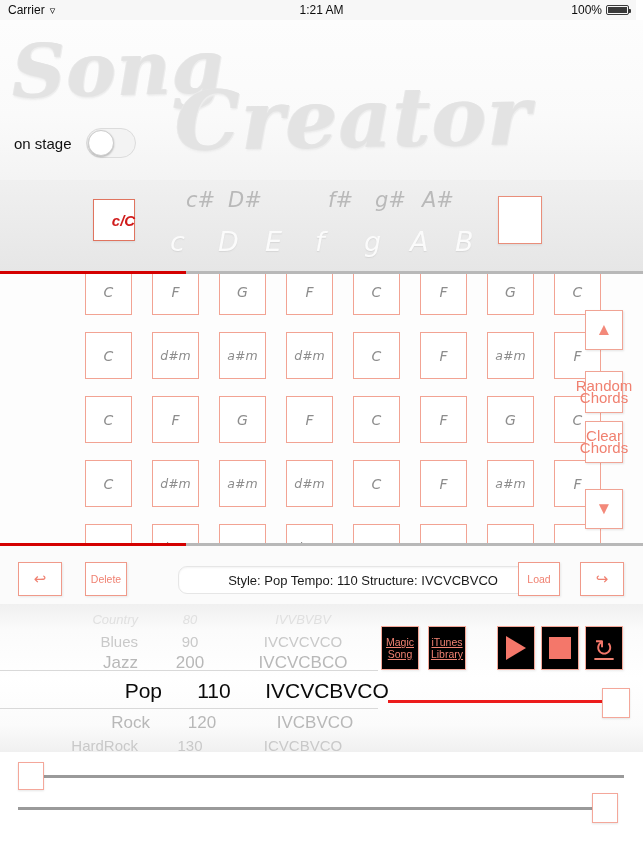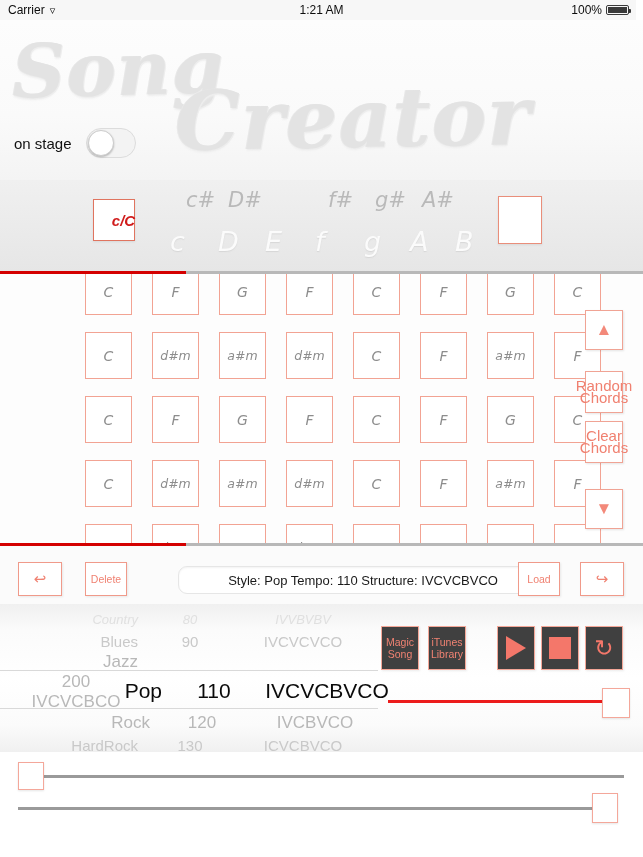--- a/index.html
+++ b/index.html
@@ -189,24 +189,25 @@
   .pk-tempo { width: 76px; text-align: center; }
   .pk-struct { width: 150px; text-align: center; }
   .pk-row.d3 { color: #e0e0e0; font-size: 13px; font-style: italic; justify-content: center; }
   .pk-row.d2 { color: #c9c9c9; font-size: 15px; }
   .pk-row.d1 { color: #b8b8b8; font-size: 17px; }
   .pk-row.sel { color: #0a0a0a; font-size: 21px; height: 34px; margin-left: 24px; }
   .pk-sep { position: absolute; left: 0; width: 378px; height: 1px; background: #d9d9d9; }
 
   
   .tp-btn {
-    position: absolute; border: 1px solid #f4a798; background: #404040;
+    position: absolute; border: 1px solid #f4a798; background: #000000;
     display: flex; align-items: center; justify-content: center; flex-direction: column;
     color: #f08272; font-size: 10.5px; line-height: 12px;
     box-shadow: 1px 1px 2px rgba(0,0,0,.08);
+    text-decoration: underline;
   }
   .tp-magic { left: 381px; top: 626px; width: 38px; height: 44px; }
   .tp-itunes { left: 428px; top: 626px; width: 38px; height: 44px; }
   .tp-play { left: 497px; top: 626px; width: 38px; height: 44px; }
   .tp-stop { left: 541px; top: 626px; width: 38px; height: 44px; }
   .tp-loop { left: 585px; top: 626px; width: 38px; height: 44px; }
   .tri-play { width: 0; height: 0; border-left: 20px solid #f4776a; border-top: 12px solid transparent; border-bottom: 12px solid transparent; }
   .sq-stop { width: 22px; height: 22px; background: #f4776a; }
   .loop-ico { font-size: 23px; color: #f4776a; line-height: 23px; }
 
@@ -370,21 +371,21 @@
         <div class="pk-row d3" style="position: absolute; top: 4px;">
           <span class="pk-name">Country</span>
           <span class="pk-tempo">80</span>
           <span class="pk-struct">IVVBVBV</span>
         </div>
         <div class="pk-row d2" style="position: absolute; top: 26px;">
           <span class="pk-name">Blues</span>
           <span class="pk-tempo">90</span>
           <span class="pk-struct">IVCVCVCO</span>
         </div>
-        <div class="pk-row d1" style="position: absolute; top: 48px; flex-direction: column;">
+        <div class="pk-row d1" style="position: absolute; top: 48px;">
           <span class="pk-name">Jazz</span>
           <span class="pk-tempo">200</span>
           <span class="pk-struct">IVCVCBCO</span>
         </div>
         <div class="pk-row sel" style="position: absolute; top: 70px;">
           <span class="pk-name">Pop</span>
           <span class="pk-tempo">110</span>
           <span class="pk-struct">IVCVCBVCO</span>
         </div>
         <div class="pk-row d1" style="position: absolute; top: 108px; padding-left: 12px;">

